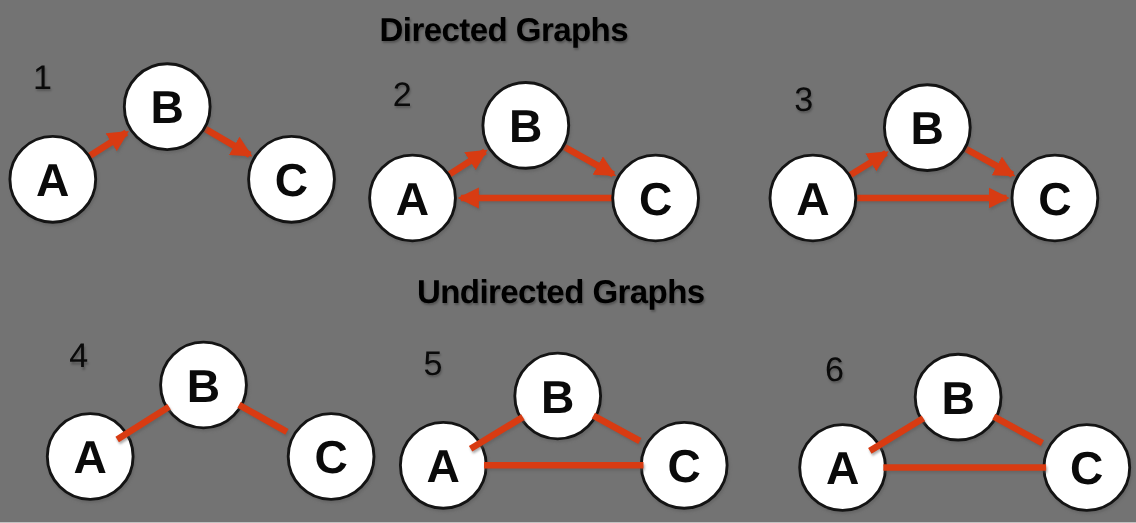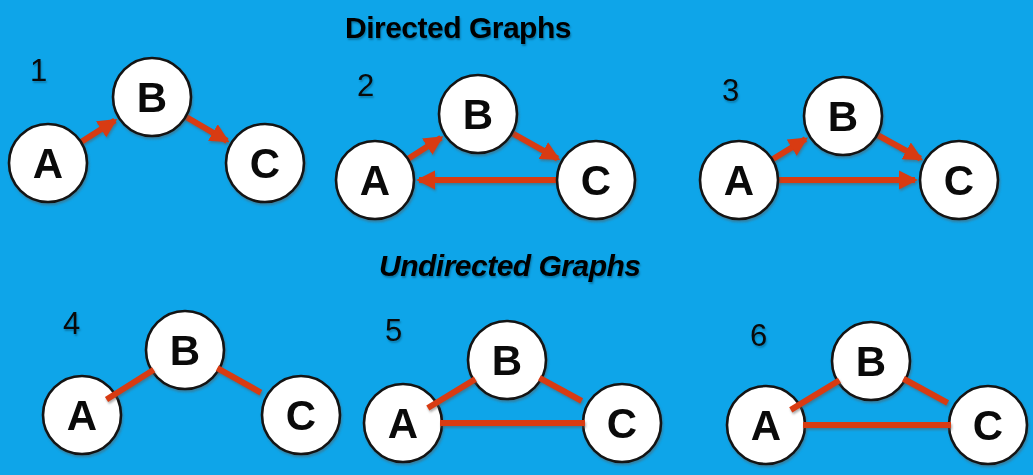--- a/index.html
+++ b/index.html
@@ -1,19 +1,19 @@
 <!DOCTYPE html>
 <html><head>
 <meta charset="utf-8">
 <style>
   * { margin:0; padding:0; box-sizing:border-box; }
   html,body { background:#ffffff; }
   .canvas {
     position:relative; width:1033px; height:475px;
-    background:#0ea5e9; overflow:hidden;
+    background:#737373; overflow:hidden;
     font-family:"Liberation Sans", sans-serif;
   }
   .section-title {
     position:absolute; font-size:30px; font-weight:bold; color:#000;
     letter-spacing:-0.5px; white-space:nowrap;
     text-shadow:1px 2px 2px rgba(0,0,0,0.28);
   }
   .graph-number {
     position:absolute; font-size:31px; color:#0a0a0a; white-space:nowrap;
     text-shadow:1px 2px 2px rgba(0,0,0,0.25);
@@ -24,21 +24,21 @@
   .node-label  {
     font-family:"Liberation Sans", sans-serif;
     font-size:42px; font-weight:700; fill:#0a0a0a; text-anchor:middle;
   }
 </style>
 </head>
 <body>
 
 <div class="canvas">
   <div class="section-title" style="left:345px; top:11px;">Directed Graphs</div>
-  <div class="section-title" style="left:379px; top:249px;font-style:italic;">Undirected Graphs</div>
+  <div class="section-title" style="left:379px; top:249px;">Undirected Graphs</div>
 
   <div class="graph-number" style="left:30px;  top:53px;">1</div>
   <div class="graph-number" style="left:357px; top:68px;">2</div>
   <div class="graph-number" style="left:722px; top:73px;">3</div>
   <div class="graph-number" style="left:63px;  top:306px;">4</div>
   <div class="graph-number" style="left:385px; top:313px;">5</div>
   <div class="graph-number" style="left:750px; top:318px;">6</div>
 
   <svg id="graph-canvas" width="1033" height="475" viewBox="0 0 1033 475">
       <defs>

